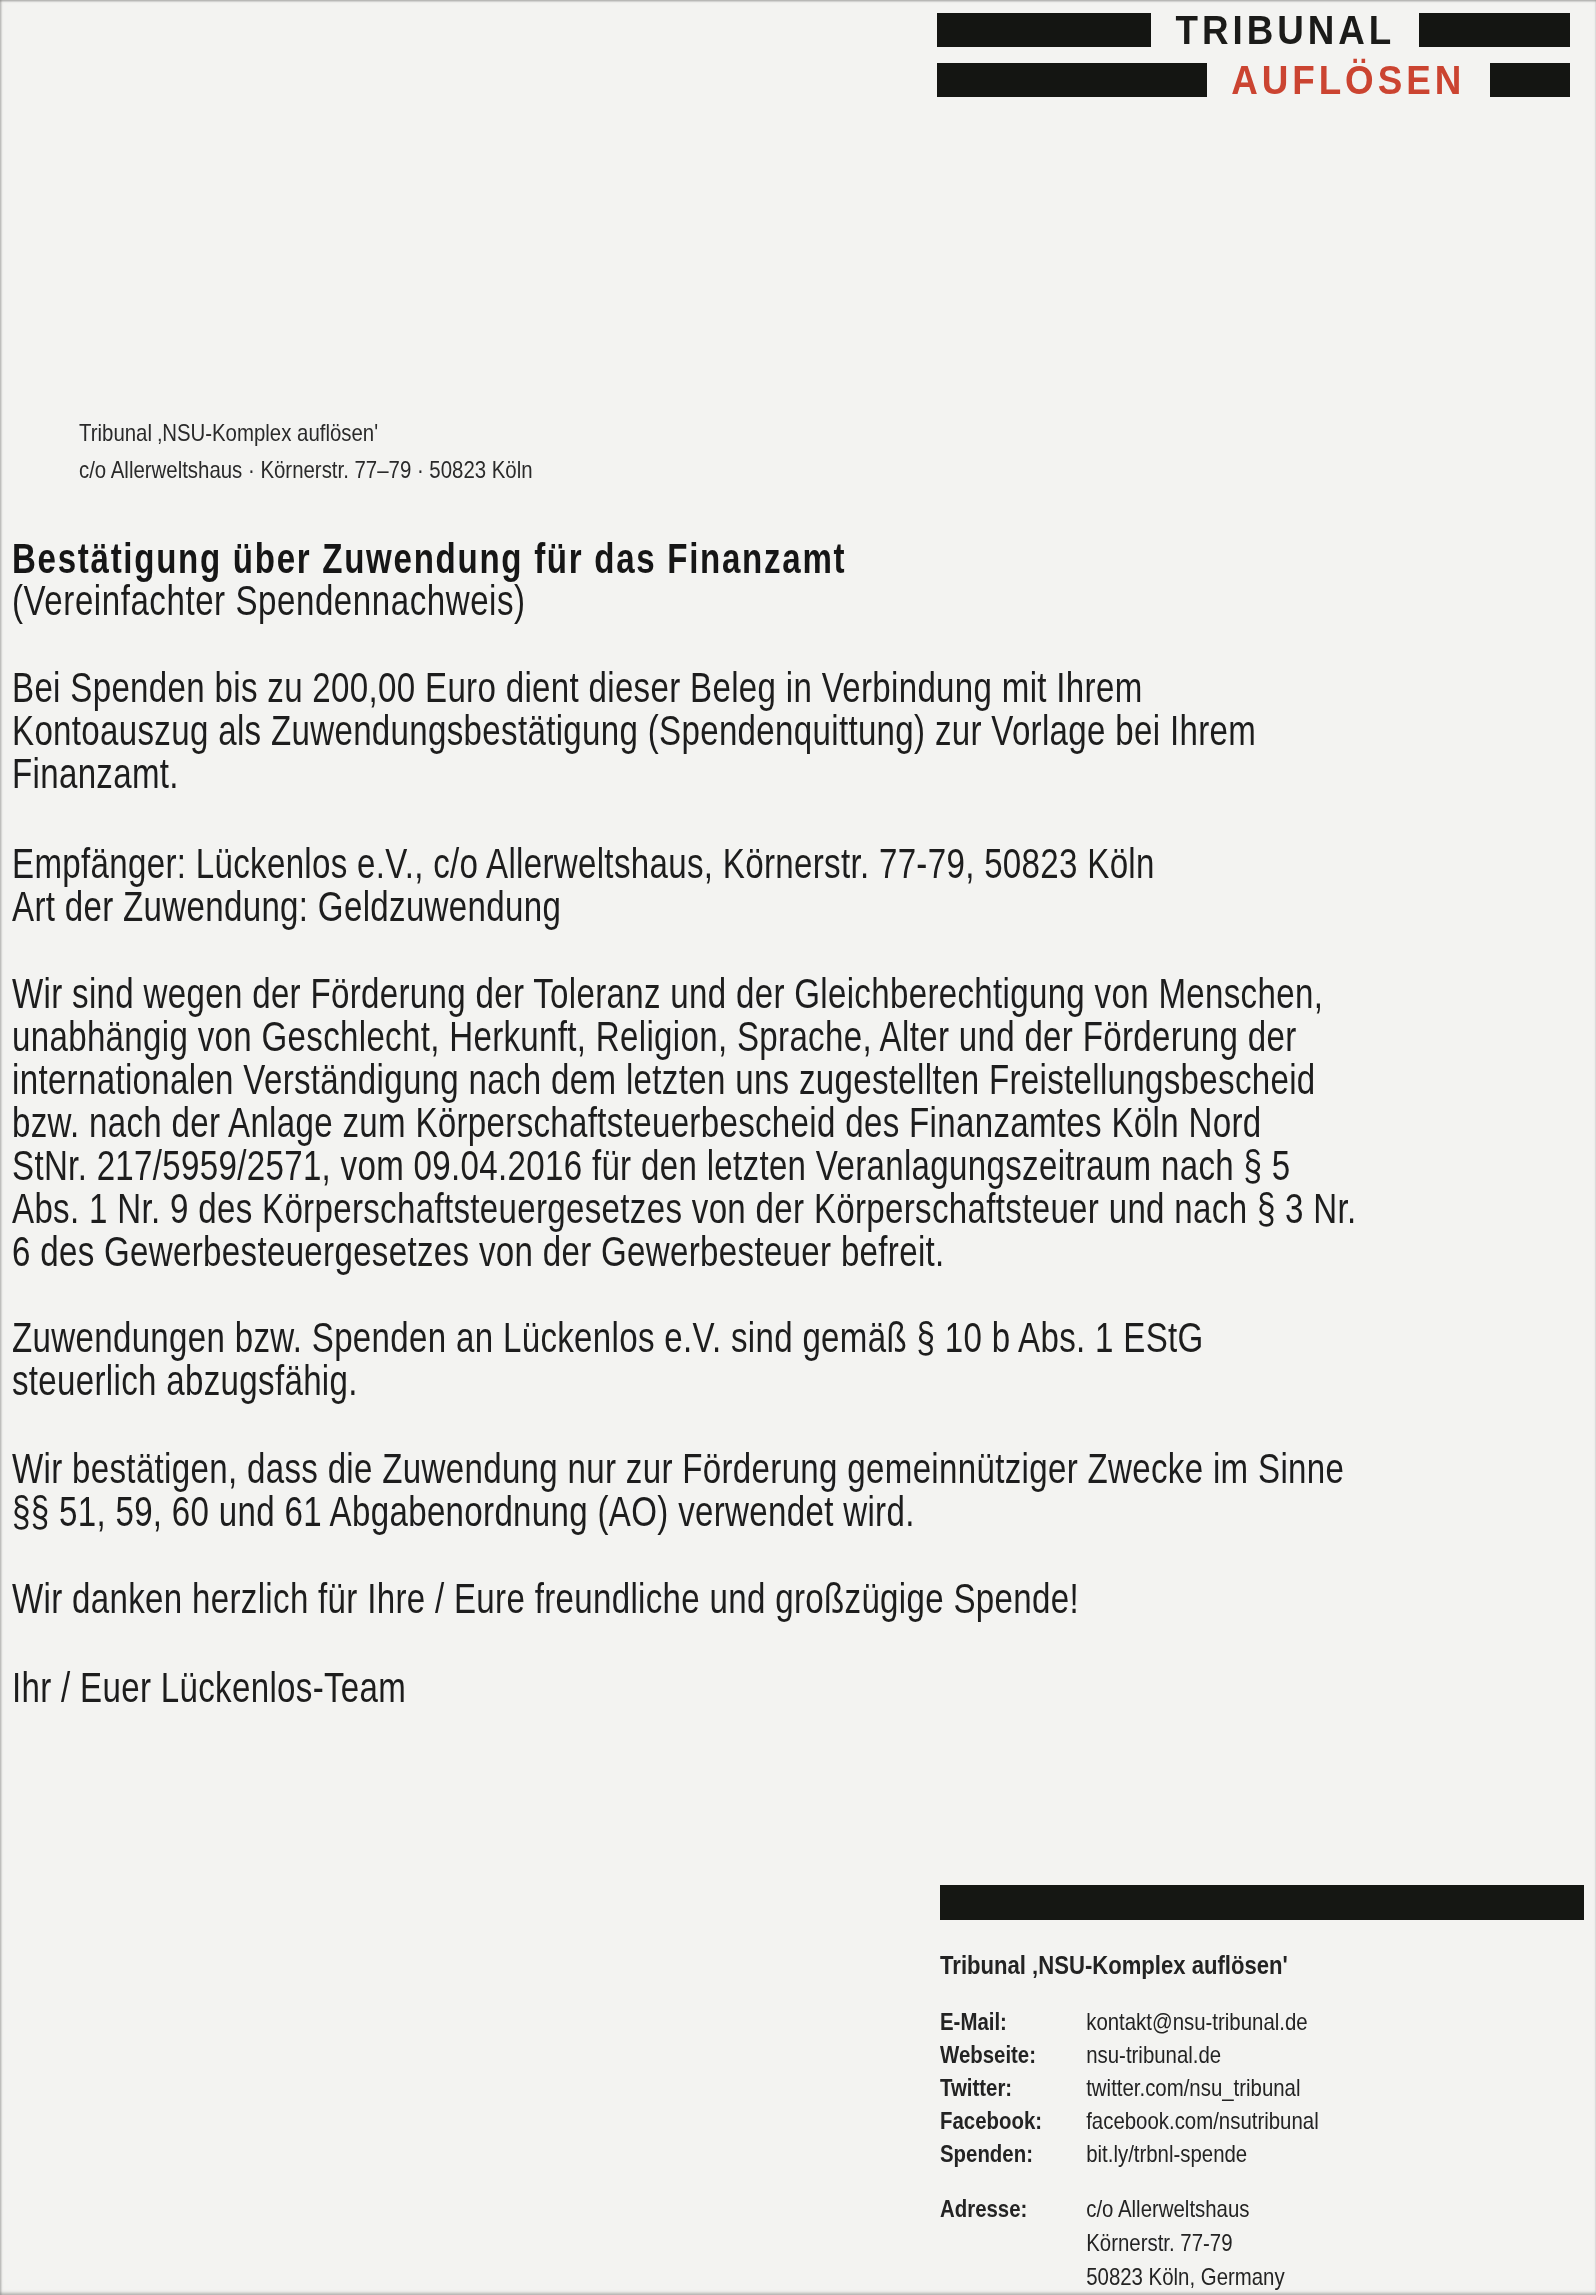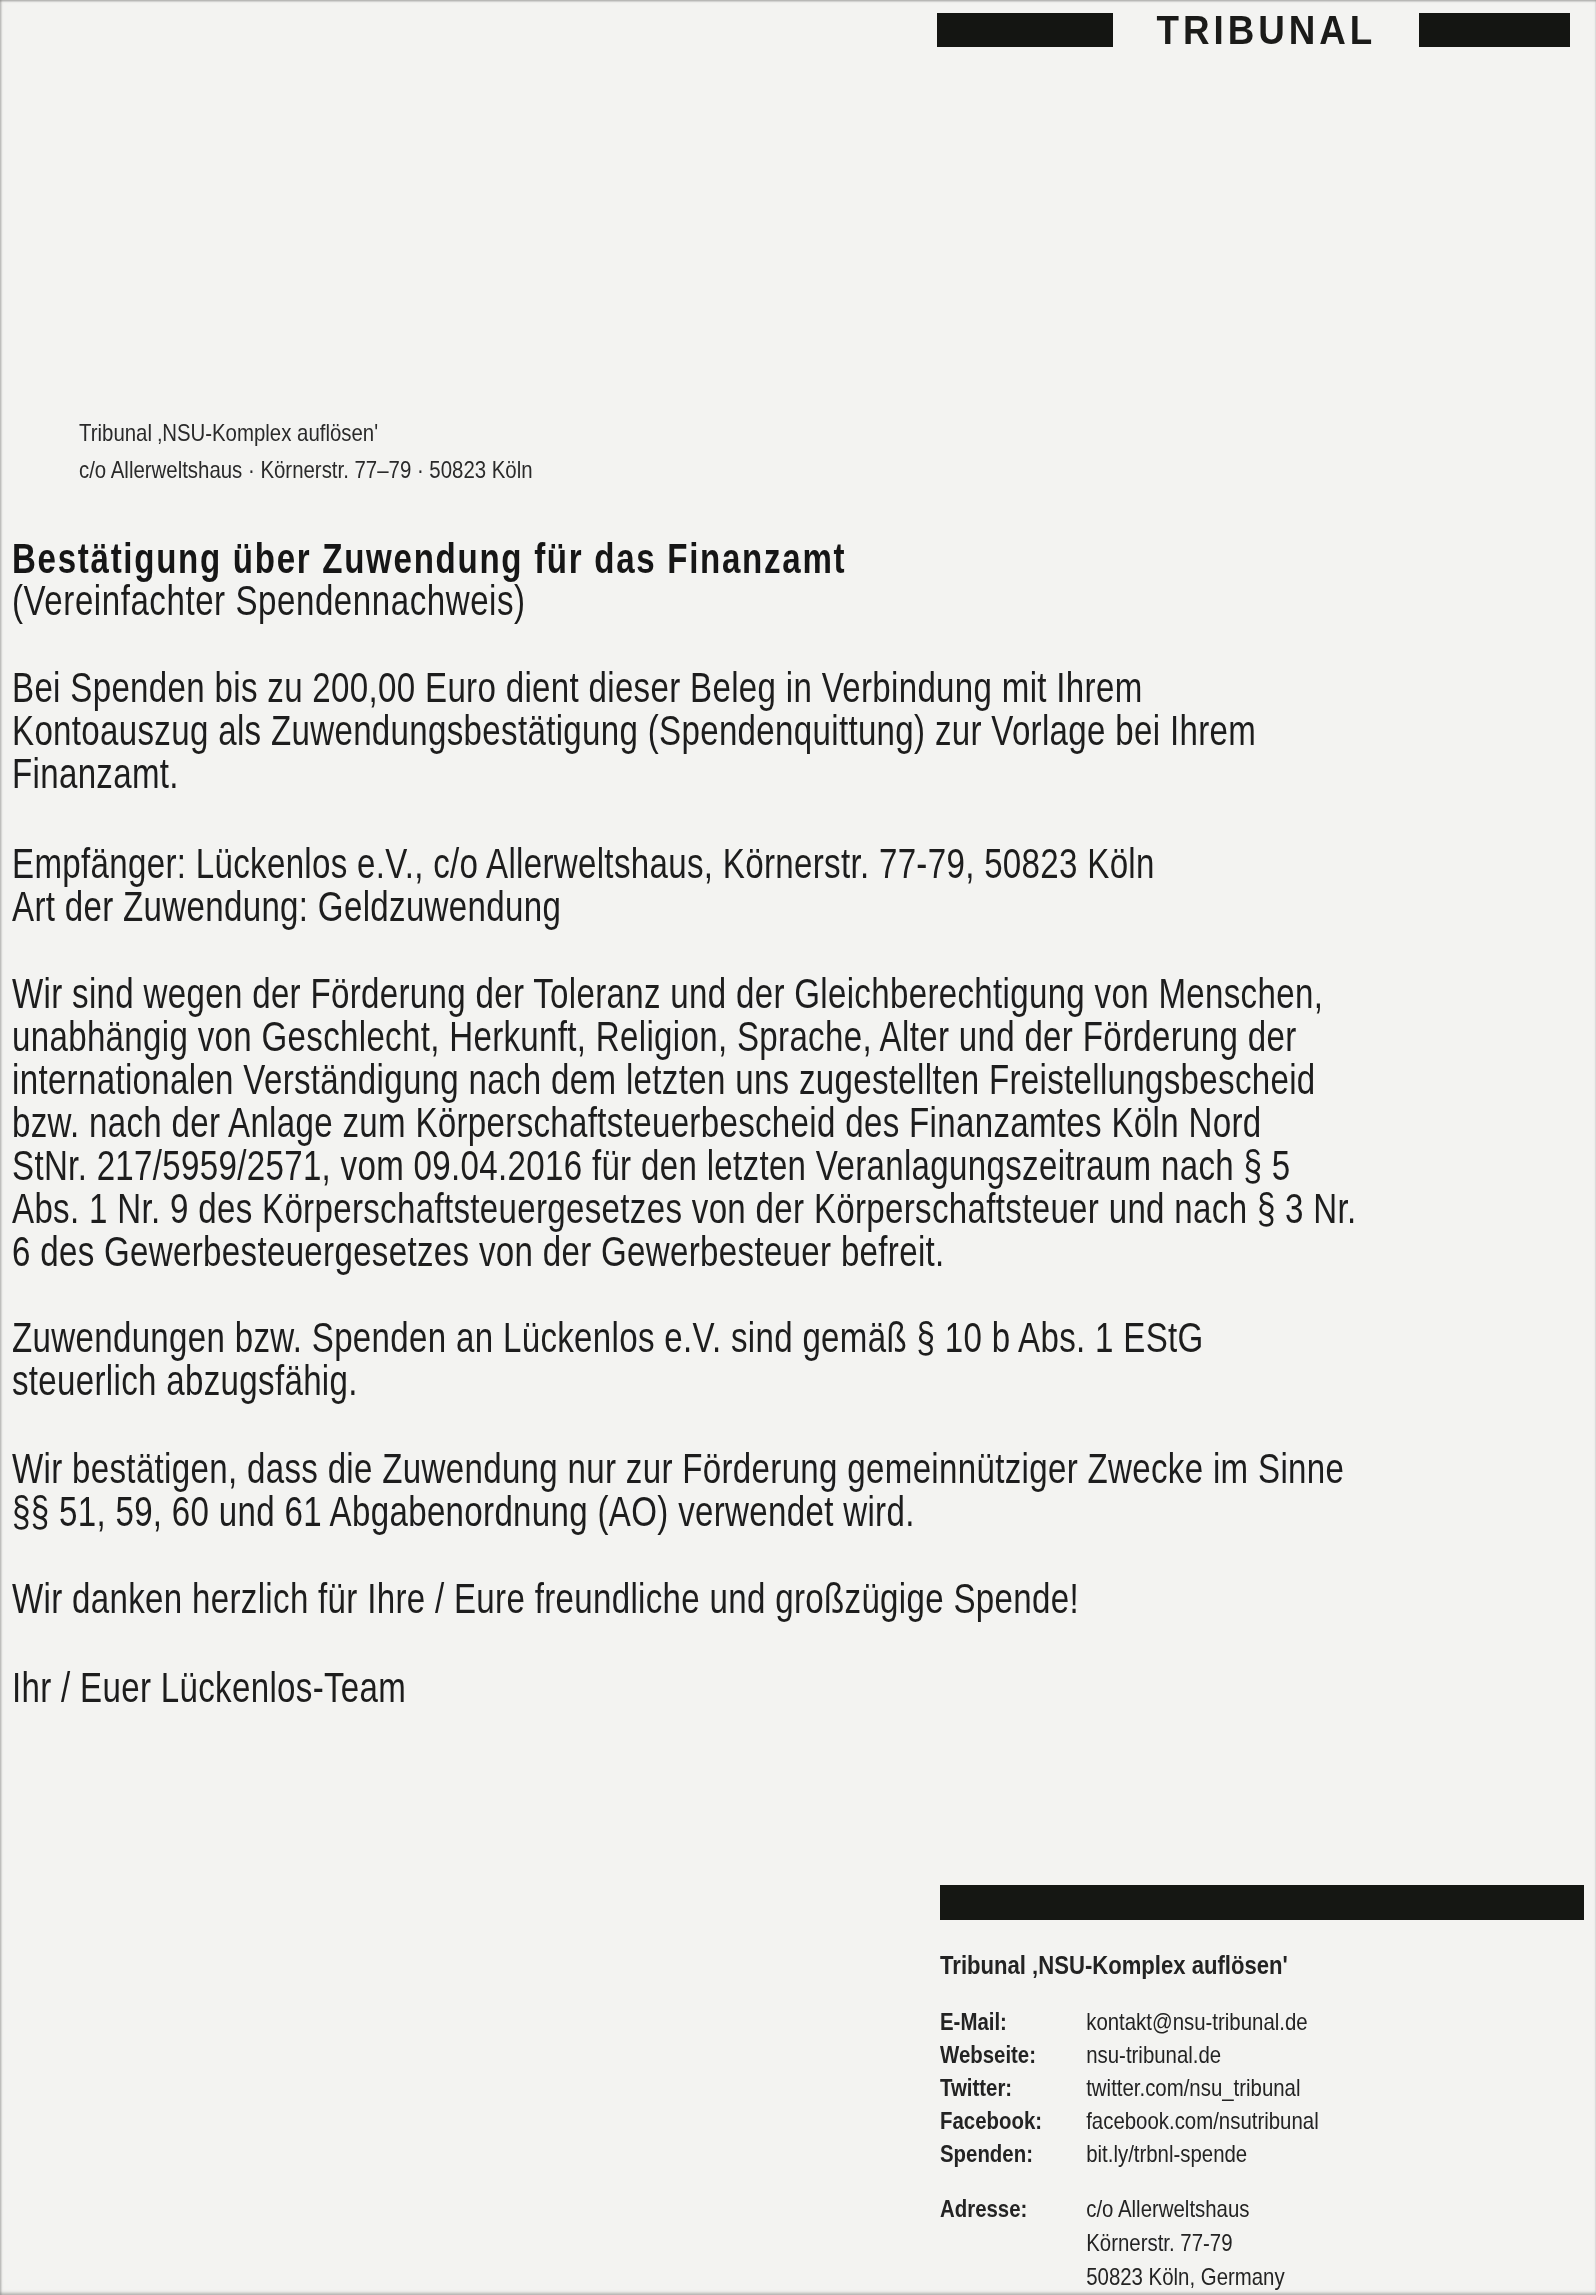--- a/index.html
+++ b/index.html
@@ -19,21 +19,21 @@
       inset 2.2px 0 1.4px -0.7px rgba(130,130,128,.45),
       inset -1.4px 0 1.4px -0.7px rgba(160,160,158,.25),
       inset 0 -3.6px 2.9px -1.4px rgba(110,110,108,.45);
   }
 
   
   .logo{
     position:absolute;top:13px;right:26px;width:633px;
     display:flex;flex-direction:column;gap:16px;
   }
-  .logo-row{display:flex;align-items:center;height:34px;width:100%;gap:19px;}
+  .logo-row{display:flex;align-items:center;height:34px;width:100%;}
   .logo-bar{height:34px;background:#141512;flex:0 0 auto;}
   .logo-bar.grow{flex:1 1 auto;}
   .logo-text{
     flex:0 0 auto;
     margin:0 14.4px;
     font-weight:bold;
     font-size:40px;line-height:34px;
     letter-spacing:4.3px;
     transform:scaleX(.92);transform-origin:center;
     white-space:nowrap;
@@ -96,20 +96,25 @@
 <body>
 
 <div class="page">
 
   <header class="logo">
     <div class="logo-row">
       <div class="logo-bar grow"></div>
       <span class="logo-text black">TRIBUNAL</span>
       <div class="logo-bar bar-r1"></div>
     </div>
+    <div class="logo-row">
+      <div class="logo-bar grow"></div>
+      <span class="logo-text red">AUFLÖSEN</span>
+      <div class="logo-bar bar-r3"></div>
+    </div>
   </header>
 
   <div class="sender">
     <div>Tribunal ‚NSU-Komplex auflösen'</div>
     <div>c/o Allerweltshaus · Körnerstr. 77–79 · 50823 Köln</div>
   </div>
 
   <main class="letter">
     <div class="title">Bestätigung über Zuwendung für das Finanzamt</div>
     <div class="subtitle">(Vereinfachter Spendennachweis)</div>

